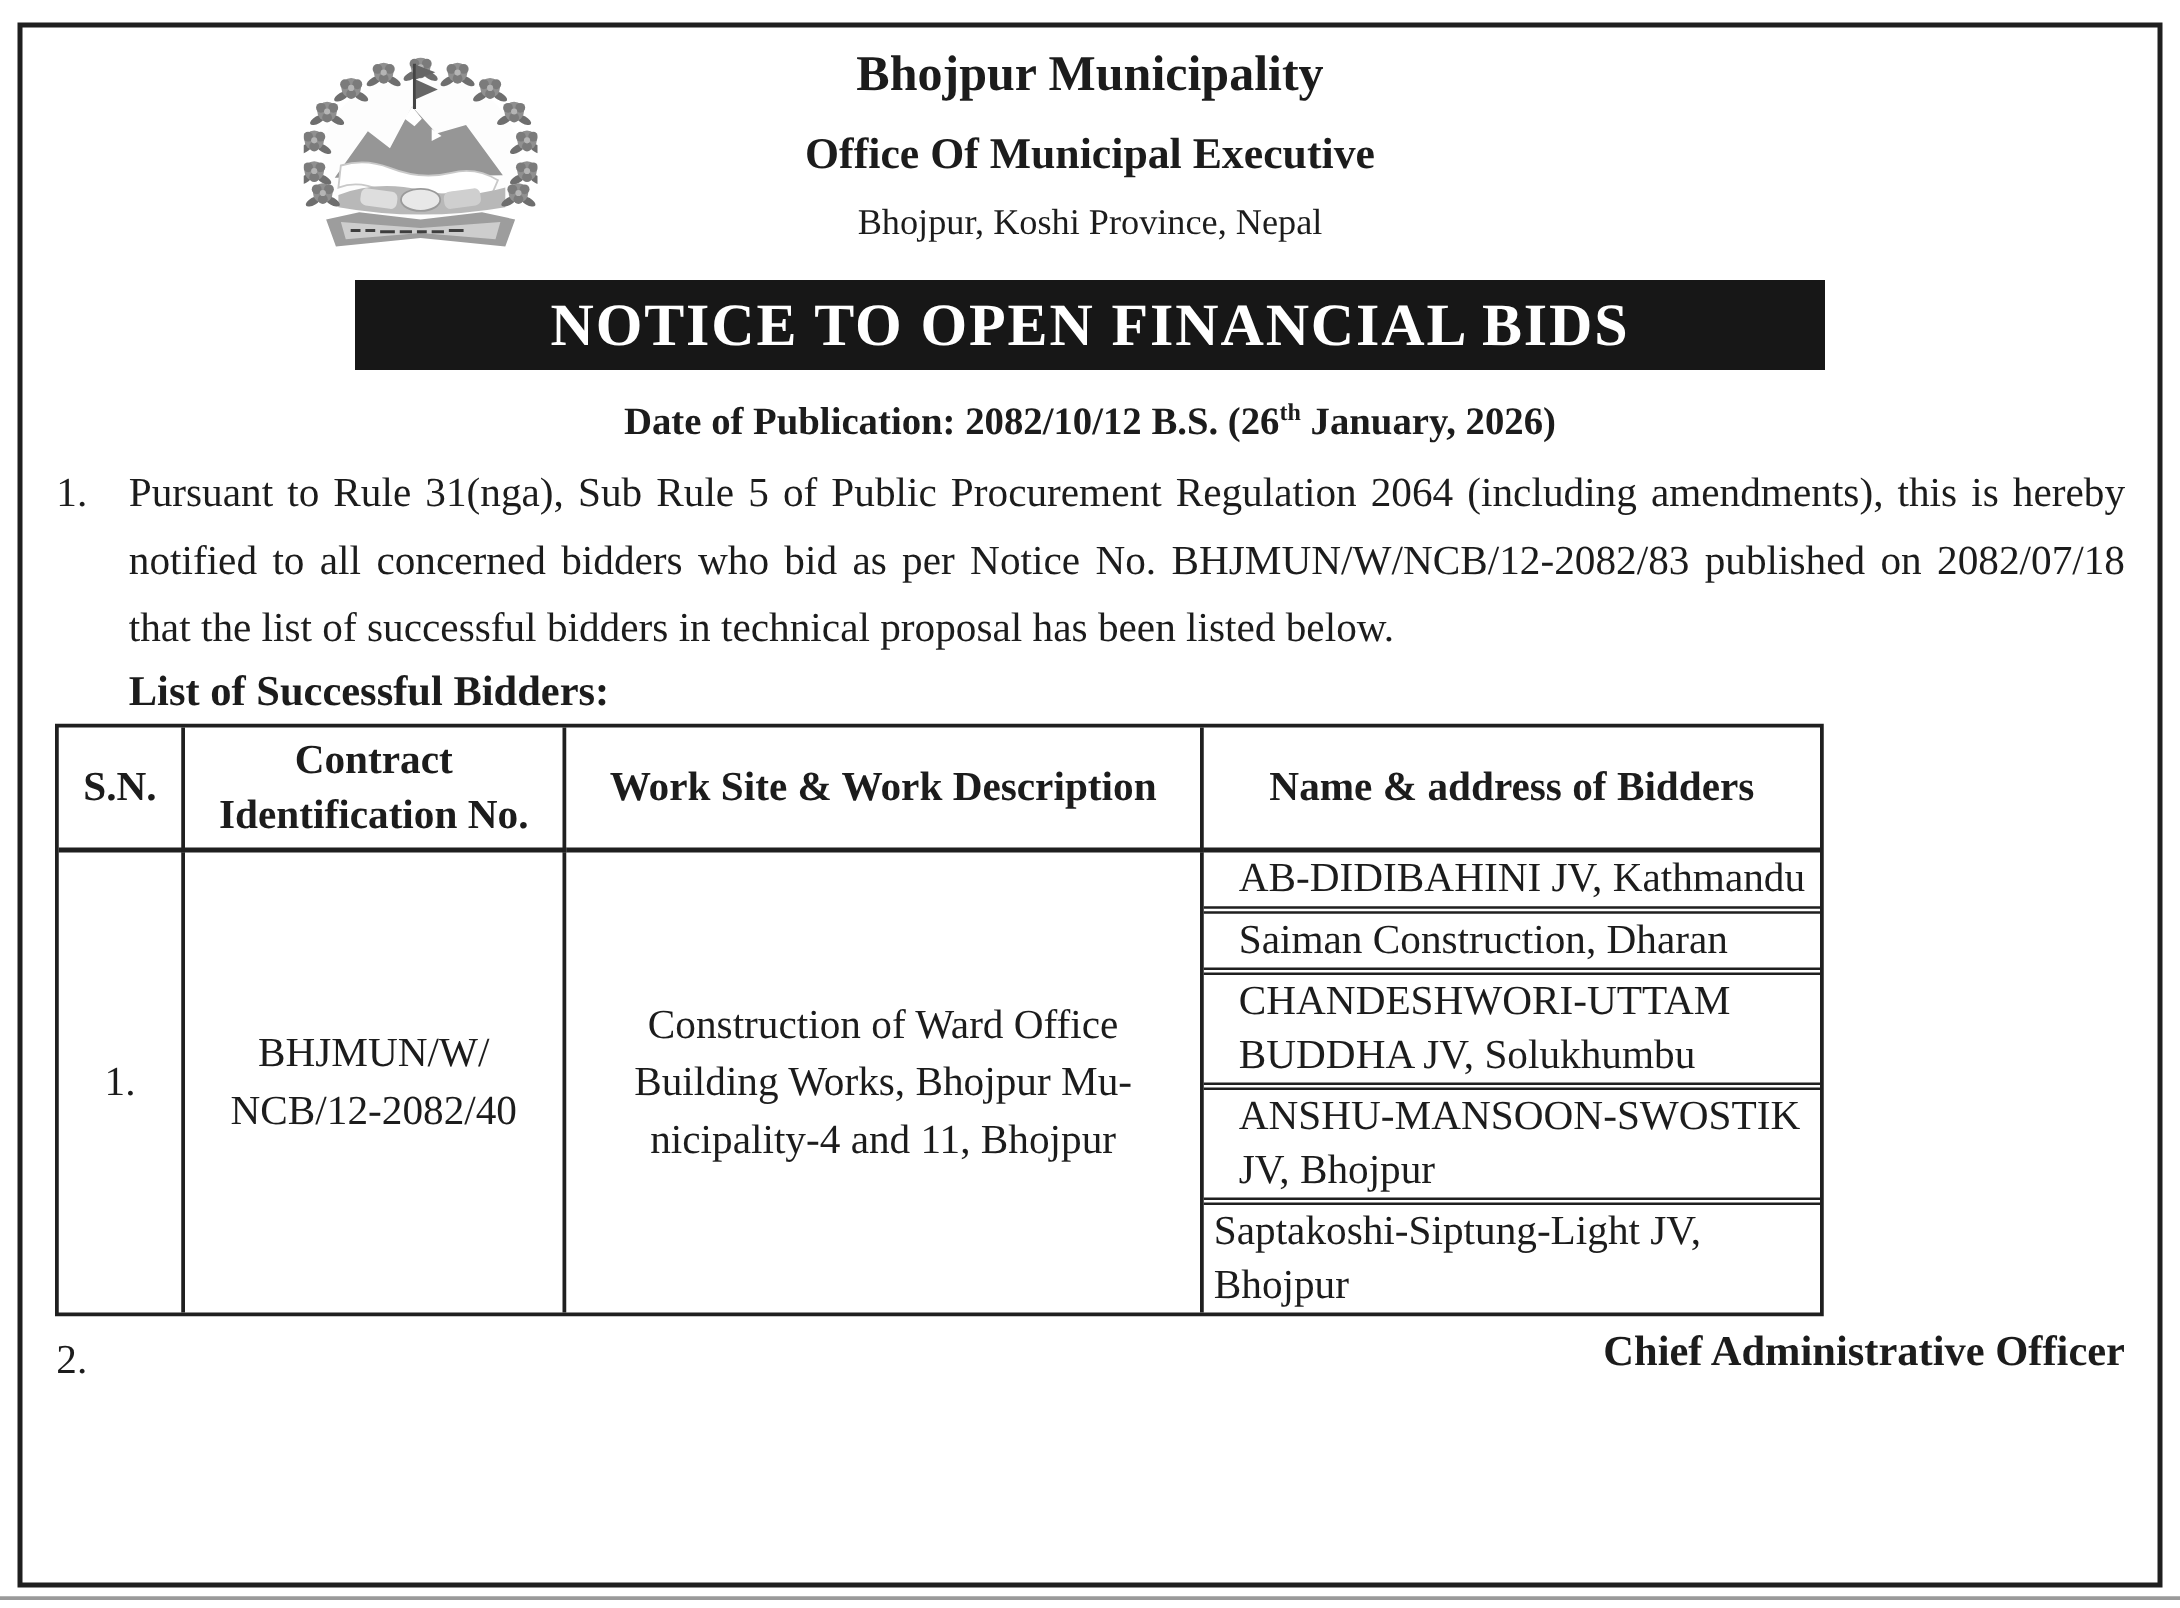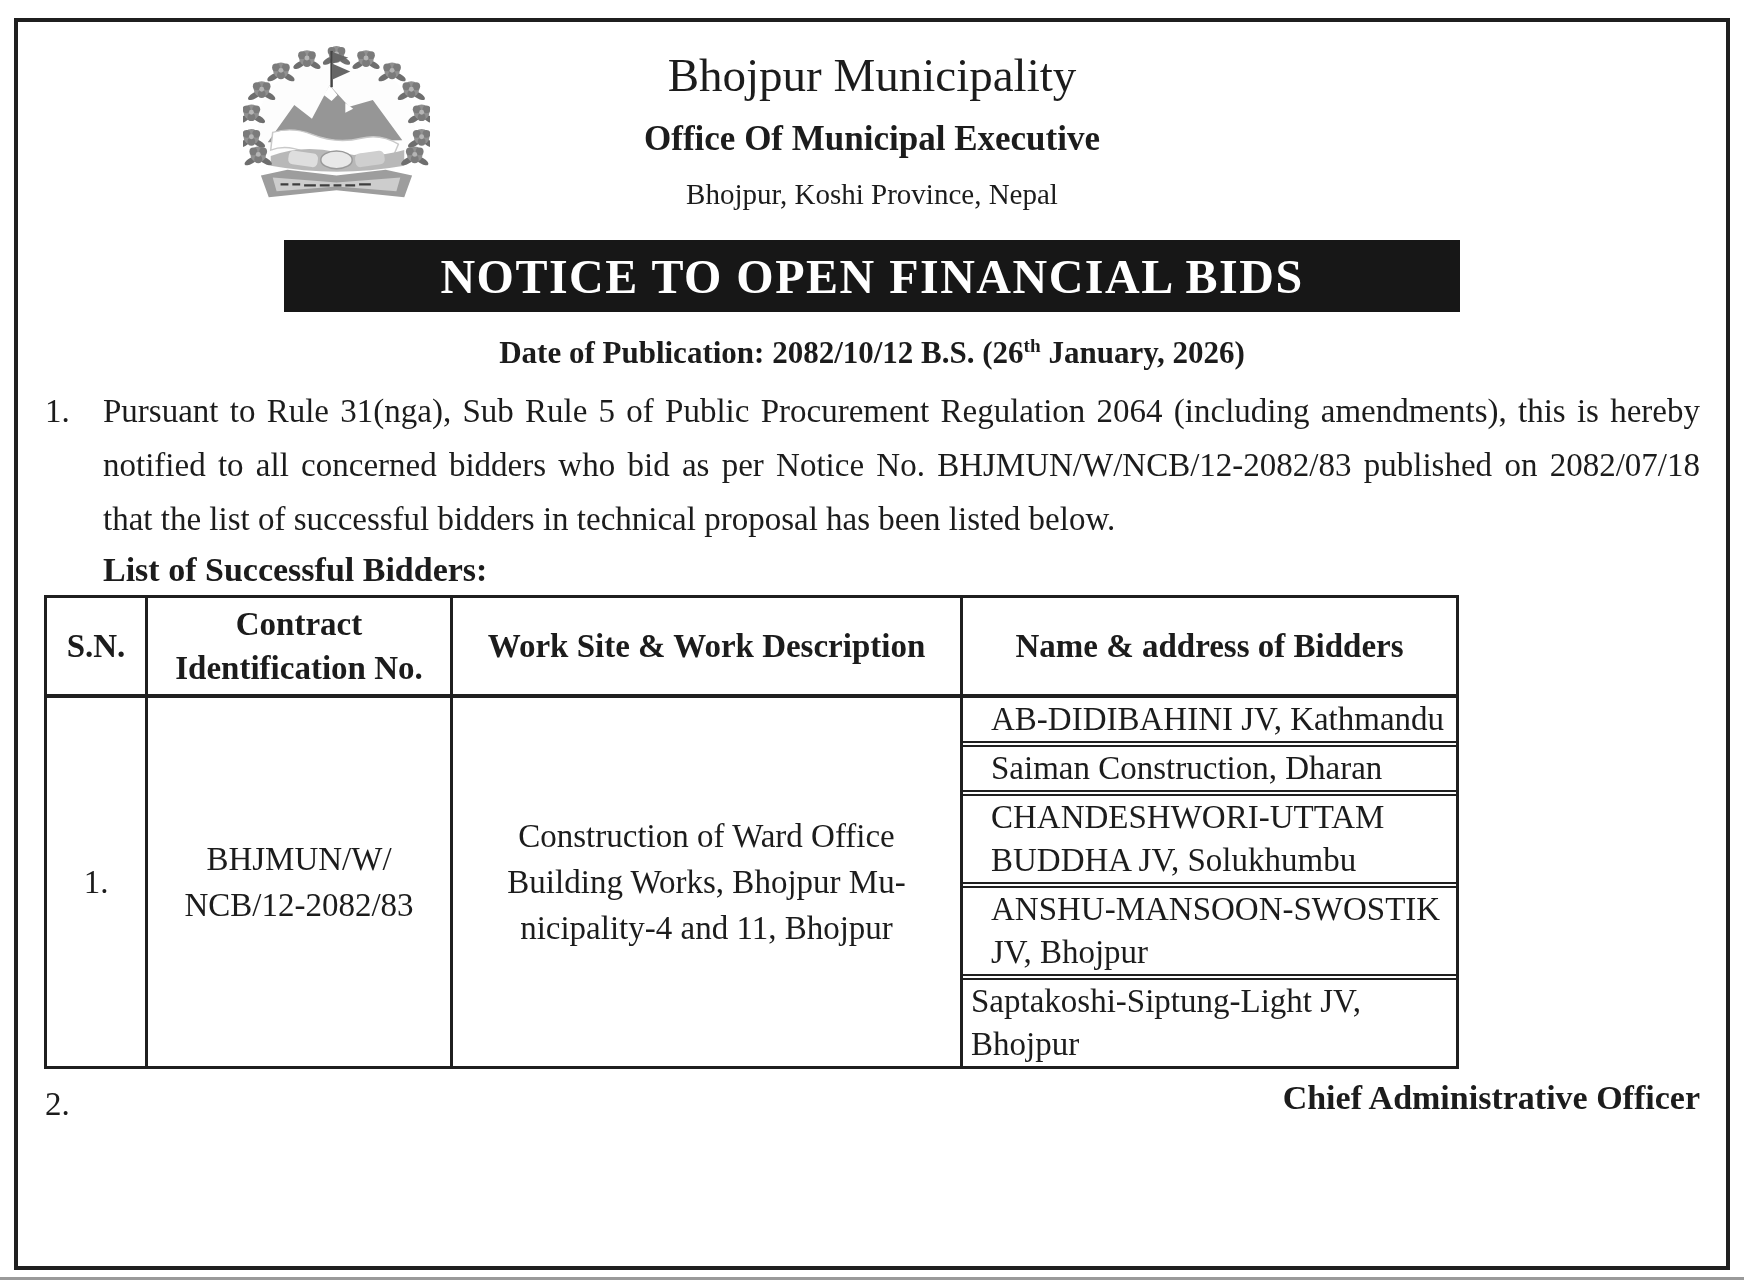--- a/index.html
+++ b/index.html
@@ -13,21 +13,21 @@
     font-family:"Liberation Serif","DejaVu Serif",serif;color:var(--text);
     overflow:hidden;
   }
   .doc-border{
     position:absolute;left:14px;top:18px;width:1716px;height:1252px;
     border:4px solid var(--border);background:var(--paper);
   }
   
   .logo{position:absolute;left:225px;top:24px;width:187px;height:162px;}
   .head-center{text-align:center;}
-  .h1{margin-top:26px;font-size:47px;font-weight:normal;line-height:54px;}
+  .h1{margin-top:10px;font-size:40px;font-weight:bold;line-height:54px;}
   .h2{margin-top:16px;font-size:35px;font-weight:bold;line-height:42px;}
   .h3{margin-top:16px;font-size:29px;font-weight:normal;line-height:36px;}
   .banner{
     margin:28px auto 0 auto;width:1176px;height:72px;background:var(--banner-bg);
     display:flex;align-items:center;justify-content:center;
   }
   .banner span{
     color:var(--banner-text);font-size:48px;font-weight:bold;letter-spacing:1.5px;
   }
   .pubdate{margin-top:22px;font-size:31px;font-weight:bold;line-height:38px;}
@@ -145,21 +145,21 @@
   <div class="tbl">
 
     <div class="cell th vline">S.N.</div>
     <div class="cell th vline lines">Contract Identification No.</div>
     <div class="cell th vline">Work Site &amp; Work Description</div>
     <div class="cell th">Name &amp; address of Bidders</div>
 
     <div class="cell td vline">1.</div>
     <div class="cell td vline lines">
       <span>BHJMUN/W/</span>
-      <span>NCB/12-2082/83</span>
+      <span>NCB/12-2082/40</span>
     </div>
     <div class="cell td vline lines">
       <span>Construction of Ward Office</span>
       <span>Building Works, Bhojpur Mu-</span>
       <span>nicipality-4 and 11, Bhojpur</span>
     </div>
     <div class="bidders-cell">
       <div class="bidder b1">AB-DIDIBAHINI JV, Kathmandu</div>
       <div class="bidder b2">Saiman Construction, Dharan</div>
       <div class="bidder b3 justify">

